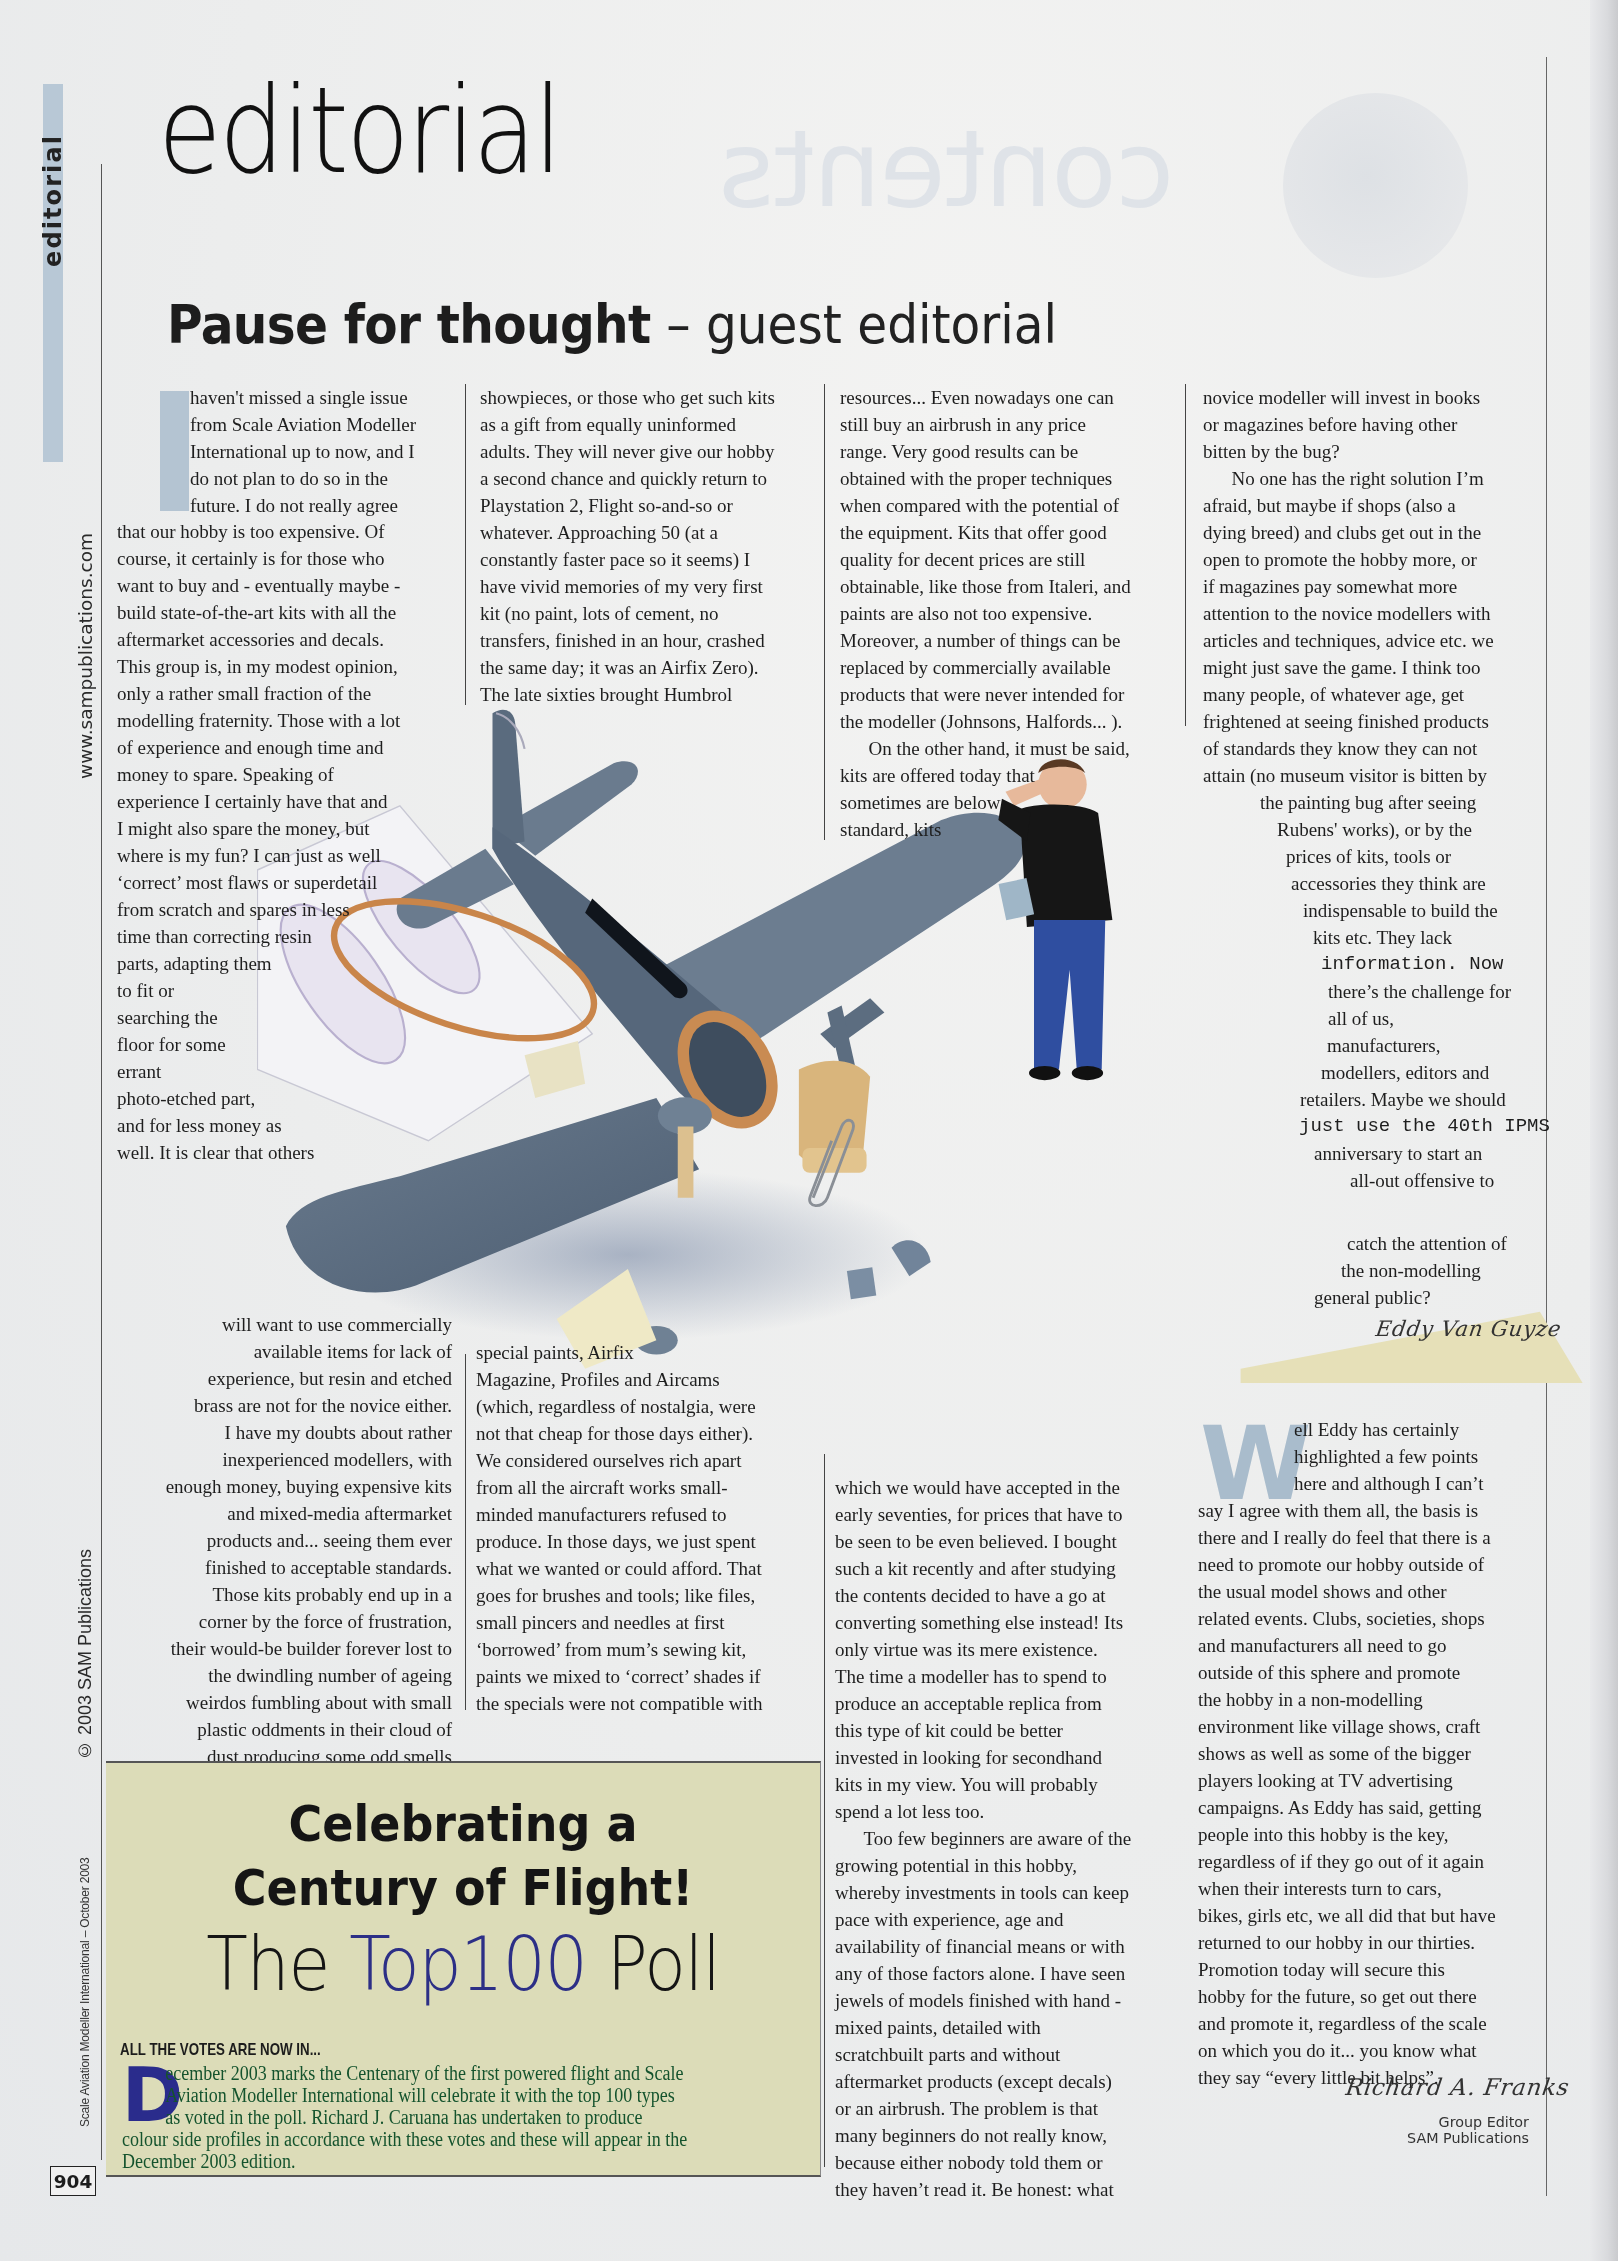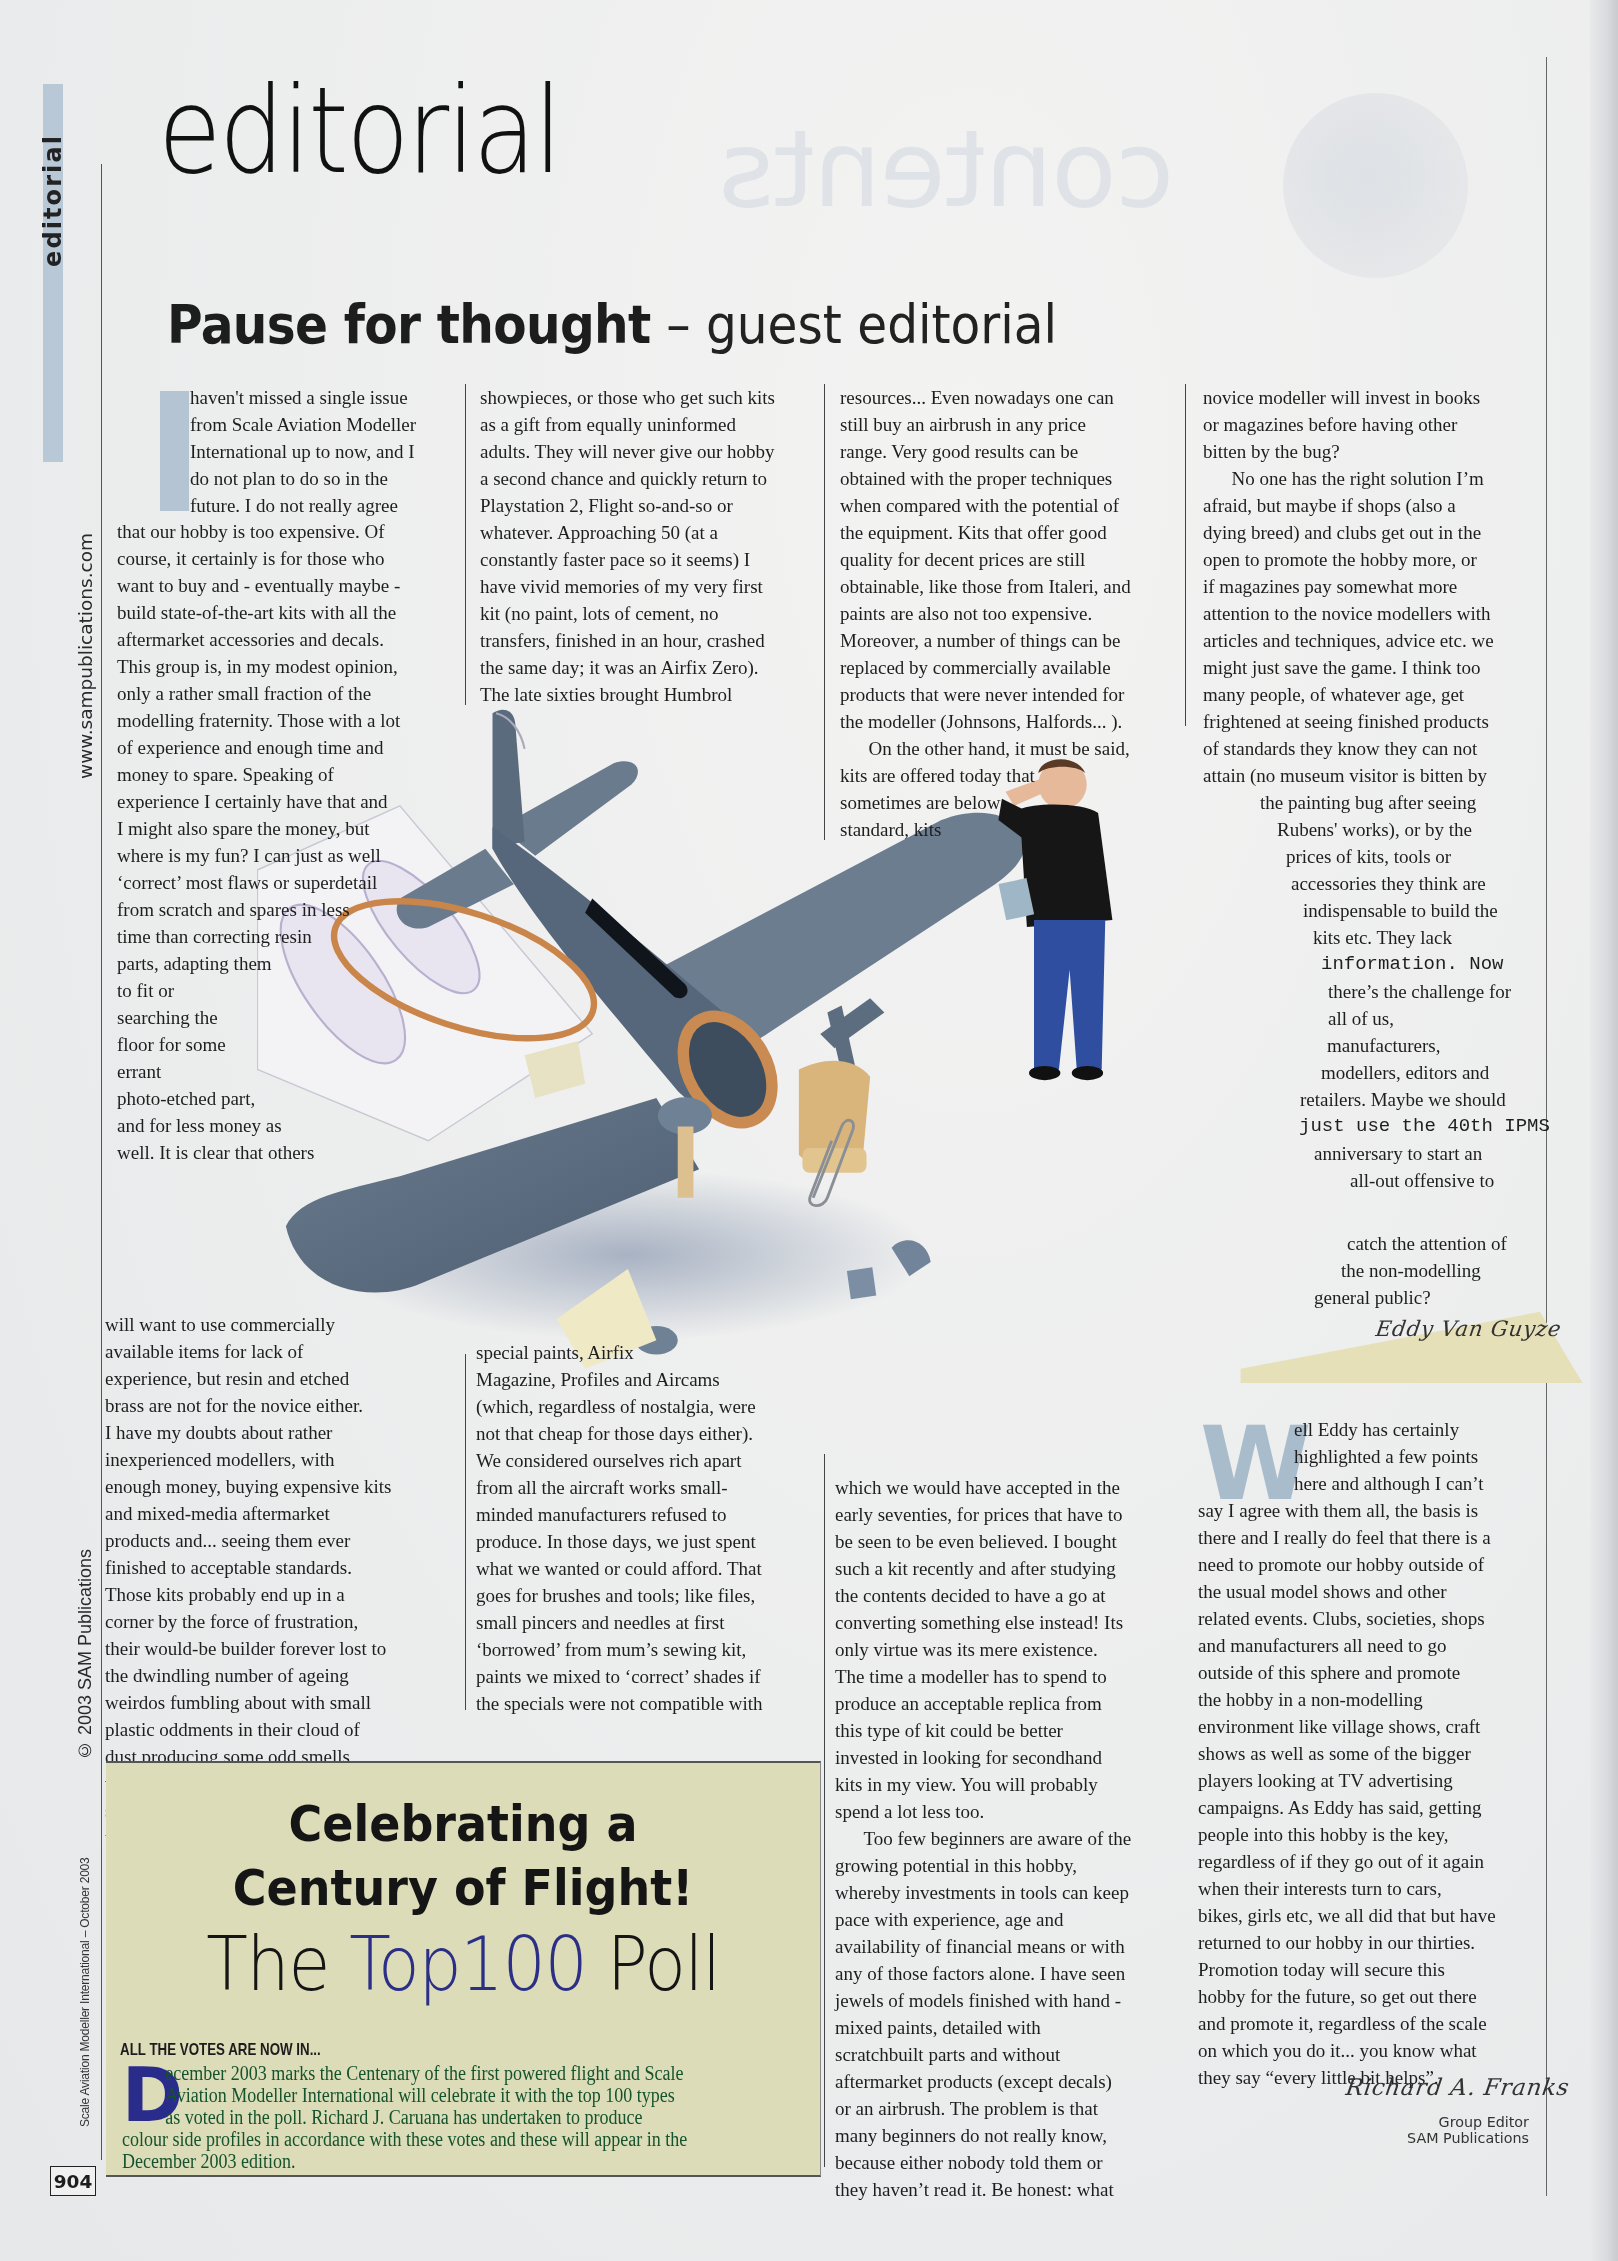--- a/index.html
+++ b/index.html
@@ -70,21 +70,21 @@
   .headline .bold { font-weight: bold; letter-spacing: -0.7px; }
   .headline .light { font-weight: normal; color: #222; }
 
   
   .col { font-size: 19px; line-height: 27px; color: #1e1e1e; text-align: left; }
   .col-rule { width: 1.4px; background: #444; }
 
   .dropcap-bar { left: 160px; top: 391px; width: 28.5px; height: 120px; background: #b4c4d2; }
   .col1a { left: 190px; top: 384px; width: 242px; }
   .col1b { left: 117px; top: 518px; width: 335px; }
-  .col1c { left: 105px; top: 1311px; width: 335px; }
+  .col1c { left: 117px; top: 1311px; width: 335px; text-align: right; }
 
   .col2a { left: 480px; top: 384px; width: 335px; }
   .col2b { left: 476px; top: 1339px; width: 335px; }
 
   .col3a { left: 840px; top: 384px; width: 335px; }
   .col3b { left: 835px; top: 1474px; width: 335px; }
 
   .col4a { left: 1203px; top: 384px; width: 335px; }
   .col4b { left: 1198px; top: 1416px; width: 335px; }
 

